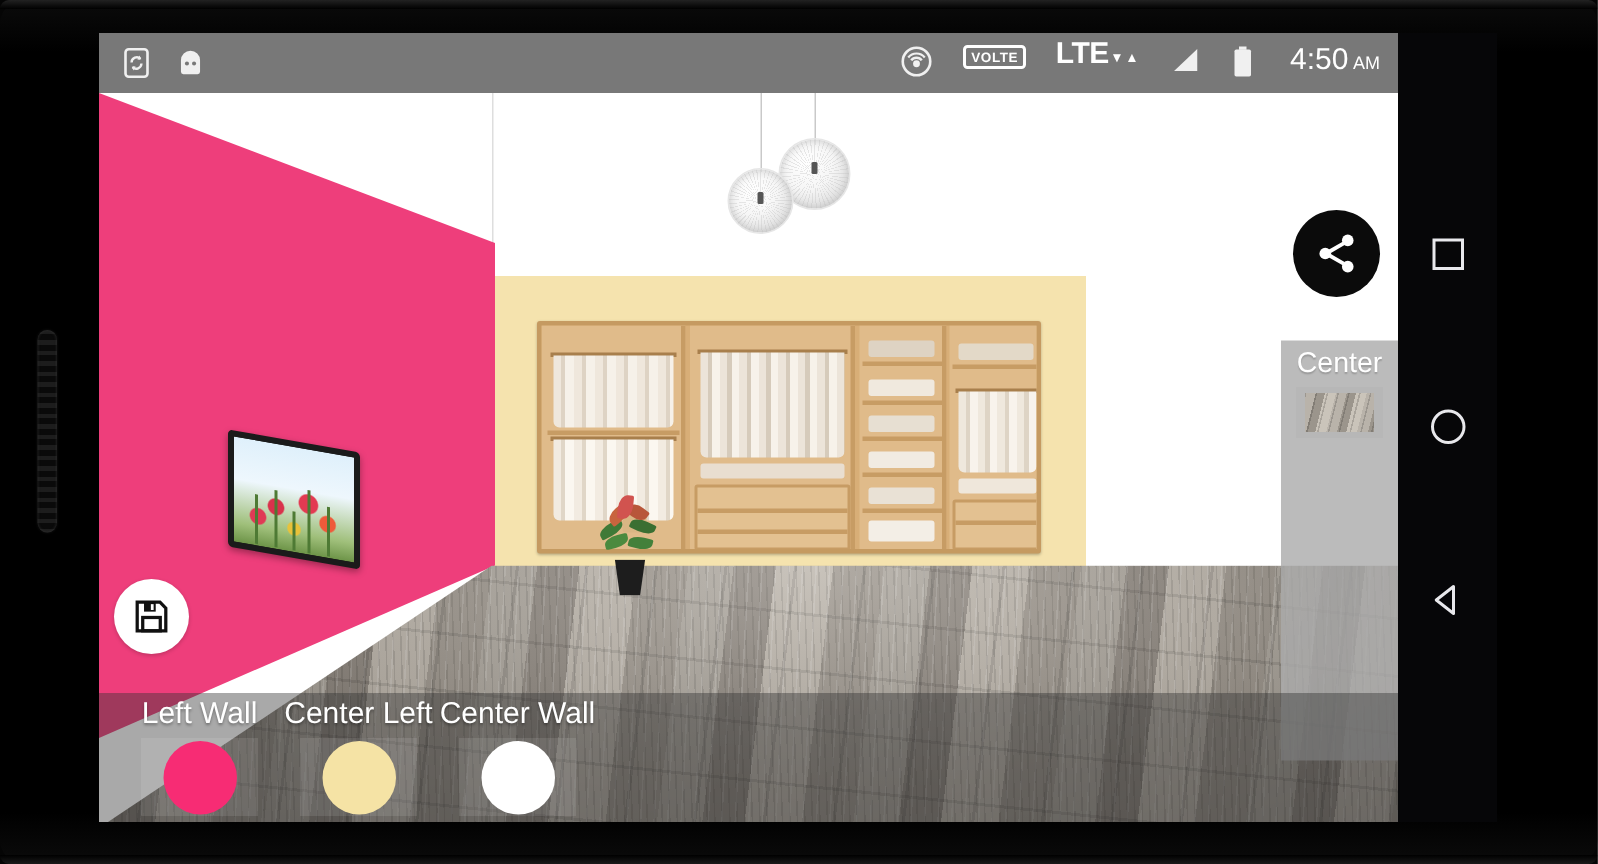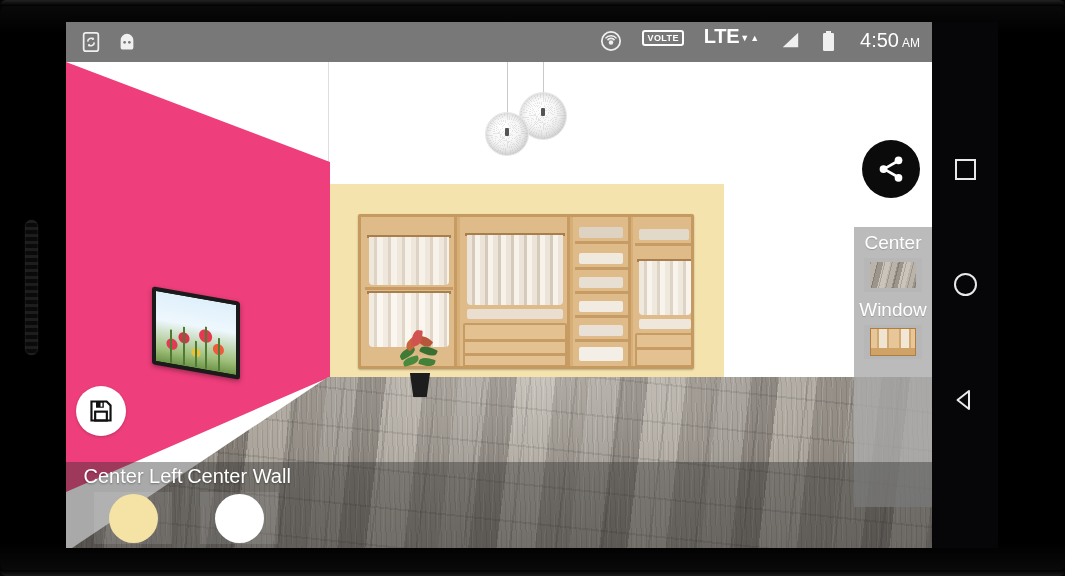--- a/index.html
+++ b/index.html
@@ -430,32 +430,32 @@
       <div id="side-panel">
 
 
         <div class="panel-group">
           <div class="panel-label">Center</div>
           <div class="panel-thumb">
             <div id="thumb-floor-art"></div>
           </div>
         </div>
 
-        <div class="panel-group">
-          <div class="panel-label">Window</div>
-          <div class="panel-thumb">
-            <div id="thumb-window-art"></div>
-          </div>
-        </div>
 
       </div>
 
       <div id="wall-bar">
         <div id="wall-options">
 
+          <div class="wall-option">
+            <div class="wall-option-label">Left Wall</div>
+            <div class="wall-swatch-cell">
+              <div class="wall-swatch" style="background:#F72C74;"></div>
+            </div>
+          </div>
 
           <div class="wall-option">
             <div class="wall-option-label">Center Left</div>
             <div class="wall-swatch-cell">
               <div class="wall-swatch" style="background:#F5E3A5;"></div>
             </div>
           </div>
 
           <div class="wall-option">
             <div class="wall-option-label">Center Wall</div>

